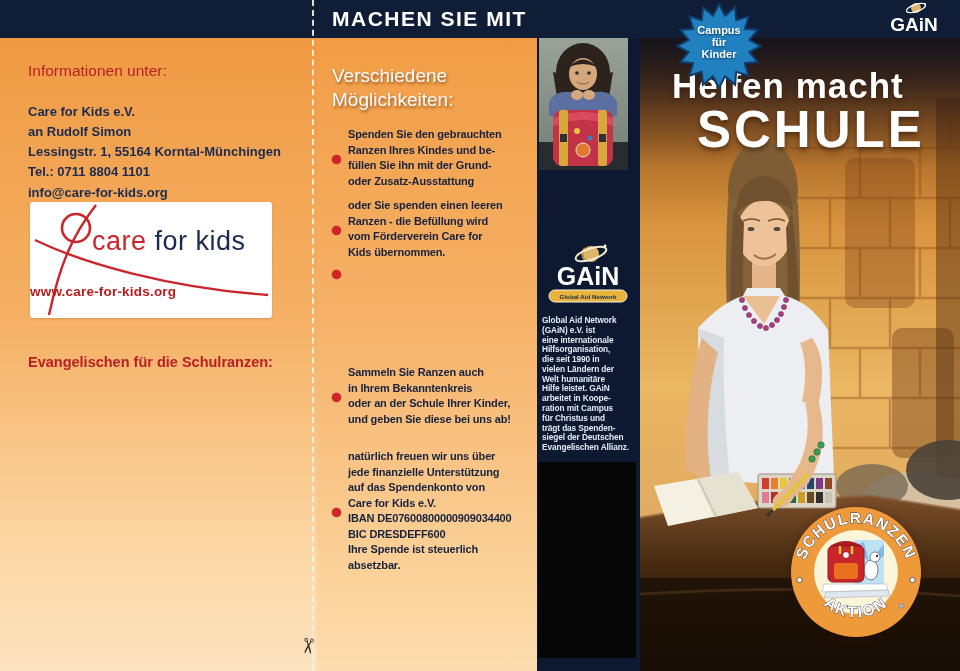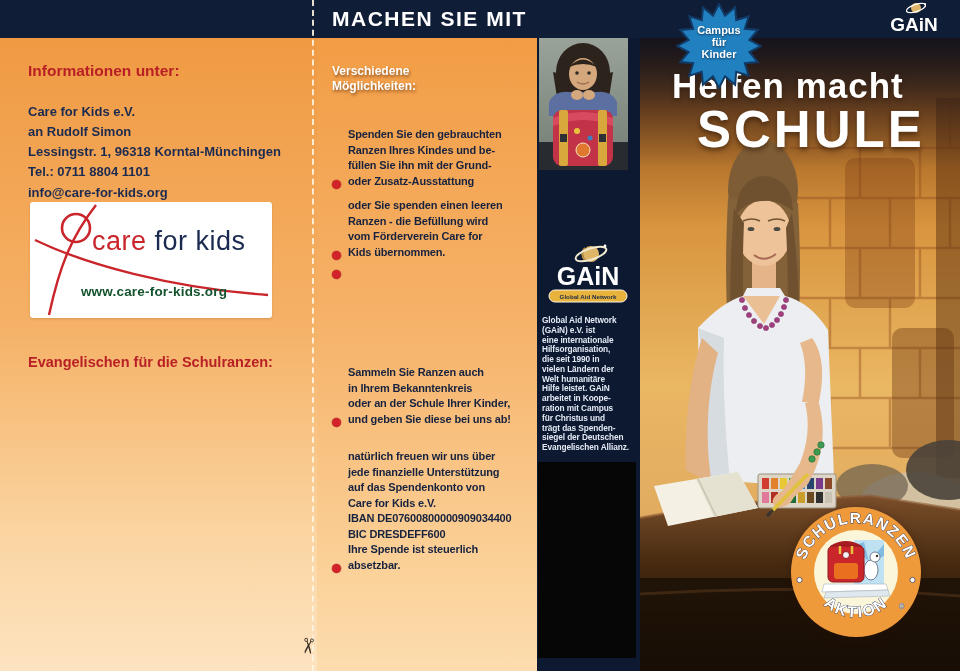--- a/index.html
+++ b/index.html
@@ -15,53 +15,53 @@
   .topbar-title{
     left:332px;top:7px;color:#ffffff;font-size:21px;font-weight:800;
     letter-spacing:1.5px;white-space:nowrap;
   }
 
   
   .left-panel{
     left:0;top:38px;width:317px;height:633px;
     background:linear-gradient(180deg,#f09a43 0%,#f5b166 45%,#fbd6a4 80%,#fde3c0 100%);
   }
-  .info-heading{left:28px;top:24px;font-size:15.5px;font-weight:700;color:#b92025;}
+  .info-heading{left:28px;top:24px;font-size:15.5px;font-weight:400;color:#b92025;}
   .address{
     left:28px;top:64px;width:282px;font-size:13px;font-weight:700;color:#1b2a50;
     line-height:1.55;
   }
   .logo-box{
     left:30px;top:164px;width:242px;height:116px;background:#ffffff;border-radius:3px;
     box-shadow:0 1px 2px rgba(120,70,20,.25);
   }
   .logo-figure{left:0;top:0;width:242px;height:116px;}
   .logo-word{left:62px;top:24px;font-size:27px;font-weight:500;letter-spacing:.5px;white-space:nowrap;}
   .logo-word .red{color:#c9252b;margin-top:36px;}
   .logo-word .navy{color:#1b2a50;}
-  .logo-url{left:0;top:82px;width:248px;text-align:center;font-size:13.5px;font-weight:700;color:#14532d;letter-spacing:.2px;}
+  .logo-url{left:0;top:82px;width:248px;font-size:13.5px;font-weight:700;color:#b91c1c;letter-spacing:.2px;}
   .dropoff-heading{left:28px;top:316px;font-size:14.5px;font-weight:800;color:#b92025;}
 
   
   .cutline{left:312px;top:0;height:671px;width:0;border-left:2px dashed #fdf4e0;opacity:.9;z-index:6;}
   .scissors{
     left:299px;top:634px;z-index:7;font-size:21px;color:#3a3026;
     transform:rotate(96deg);
   }
 
   
   .mid-panel{
     left:317px;top:38px;width:220px;height:633px;
     background:linear-gradient(180deg,#f29d45 0%,#f6b269 45%,#fbd29a 85%,#fcdcae 100%);
   }
   .mid-heading{
-    left:15px;top:26px;font-size:12px;font-weight:700;color:#ffffff;
+    left:15px;top:26px;font-size:19px;font-weight:400;color:#ffffff;
     line-height:1.25;white-space:pre-line;text-shadow:1px 2px 3px rgba(95,45,10,.65);
   }
-  .bullet{left:15px;width:198px;display:flex;align-items:flex-end;}
+  .bullet{left:15px;width:198px;display:flex;align-items:center;}
   .bullet-dot{
     width:9px;height:9px;border-radius:50%;background:#d2232a;flex:0 0 auto;
     margin:3px 7px 0 0;box-shadow:0 0 0 .5px rgba(120,10,10,.4);
   }
   .bullet-text{
     font-size:11px;font-weight:700;color:#17223f;line-height:15.5px;
     letter-spacing:-.15px;white-space:pre-line;
   }
 
   
@@ -103,21 +103,21 @@
 
   <div class="abs topbar">
     <div class="abs topbar-title">MACHEN SIE MIT</div>
   </div>
 
   <div class="abs left-panel">
     <div class="abs info-heading">Informationen unter:</div>
     <div class="abs address">
       <div>Care for Kids e.V.</div>
       <div>an Rudolf Simon</div>
-      <div>Lessingstr. 1, 96318 Korntal-Münchingen</div>
+      <div>Lessingstr. 1, 55164 Korntal-Münchingen</div>
       <div>Tel.: 0711 8804 1101</div>
       <div>info@care-for-kids.org</div>
     </div>
 
     <div class="abs logo-box">
       <svg class="abs logo-figure" viewBox="0 0 242 116">
         <circle cx="46" cy="26" r="14" fill="none" stroke="#c9252b" stroke-width="2.6"></circle>
         <path d="M 66,3 C 42,34 30,62 19,113" fill="none" stroke="#c9252b" stroke-width="2.4"></path>
         <path d="M 5,38 C 55,62 140,86 238,93" fill="none" stroke="#c9252b" stroke-width="2.4"></path>
       </svg>

